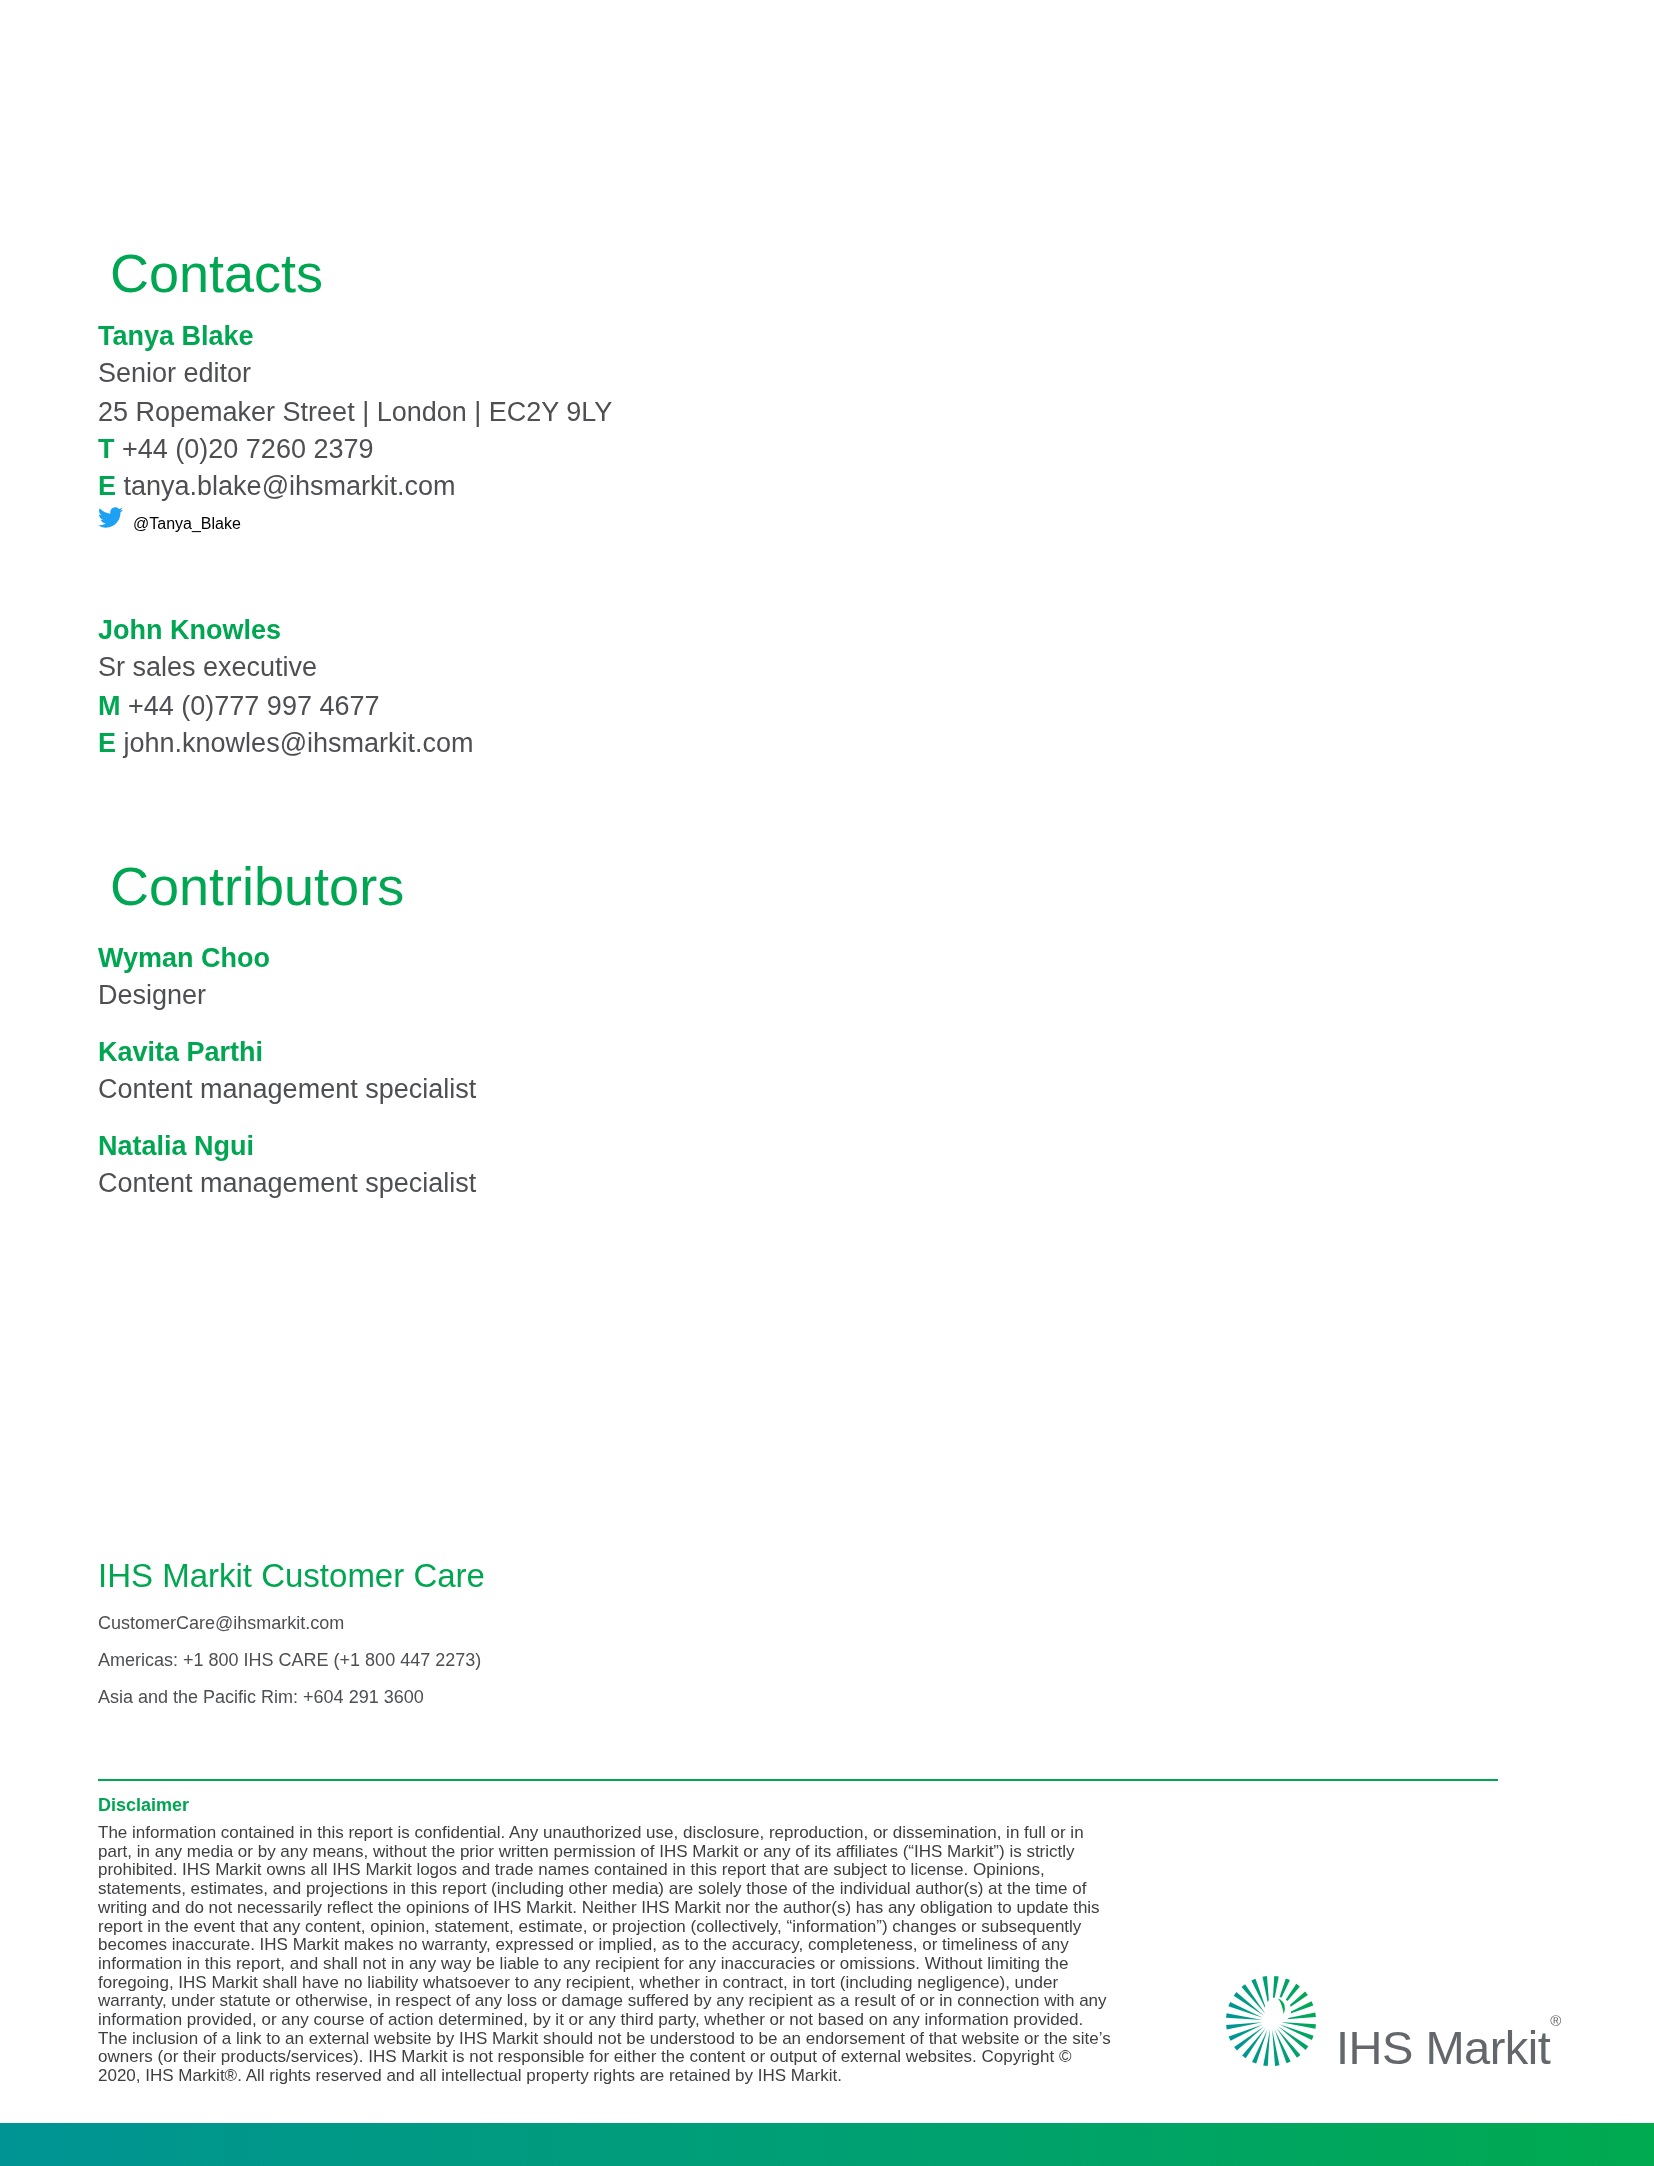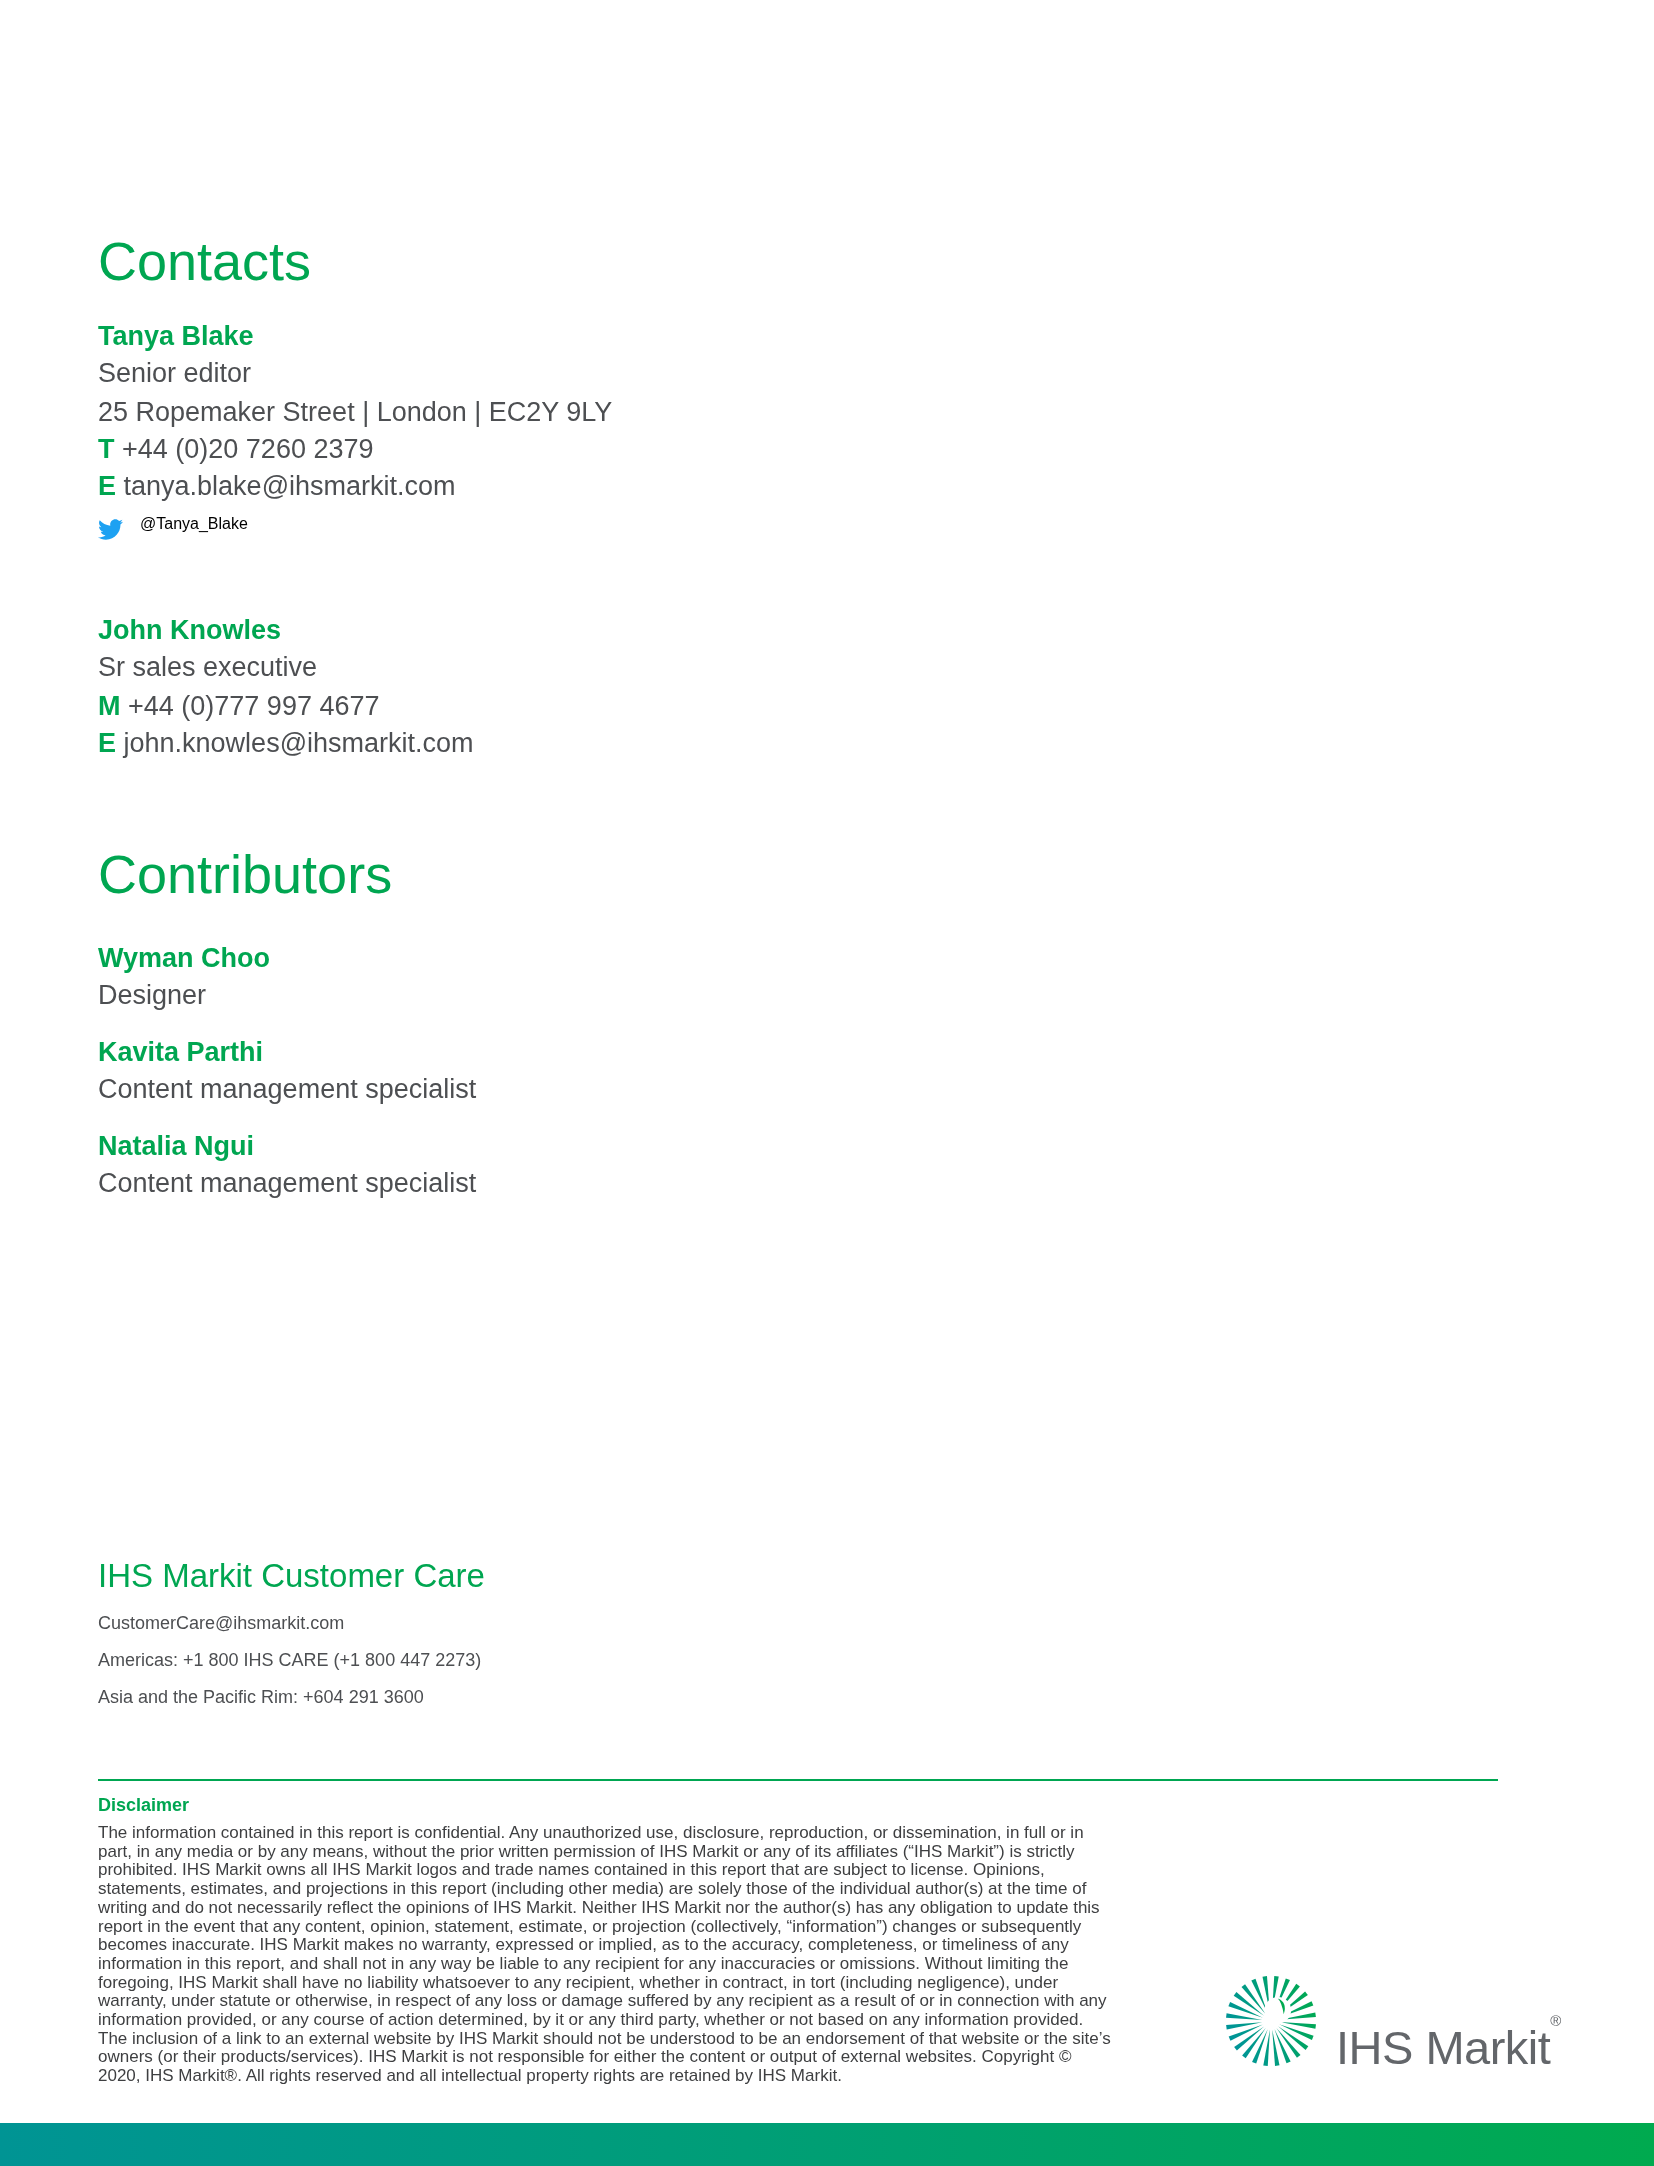--- a/index.html
+++ b/index.html
@@ -12,21 +12,21 @@
     overflow:hidden;
   }
   :root{
     --green:#00A651;
     --gray:#4d4f52;
     --dark:#3e3f41;
   }
   .h1{
     position:absolute;
     left:98px;
-    margin:0;
+    margin:12px;
     font-size:54px;
     font-weight:500;
     color:var(--green);
     line-height:1.1;
     letter-spacing:0px;
   }
   .block{position:absolute;left:98px;}
   .person-name{
     font-size:27px;
     font-weight:700;
@@ -41,22 +41,22 @@
   }
   .contact-line{
     font-size:27px;
     color:var(--gray);
     line-height:37px;
   }
   .contact-line.first{margin-top:2px;}
   .prefix{font-weight:700;color:var(--green);}
   .twitter-row{
     display:flex;
-    align-items:flex-end;
-    gap:17px;
+    align-items:flex-start;
+    gap:10px;
     line-height:37px;
   }
   .twitter-row svg{width:25px;height:25px;display:block;}
   .cc-title{
     font-size:33px;
     font-weight:500;
     color:var(--green);
     line-height:40px;
   }
   .cc-line{

